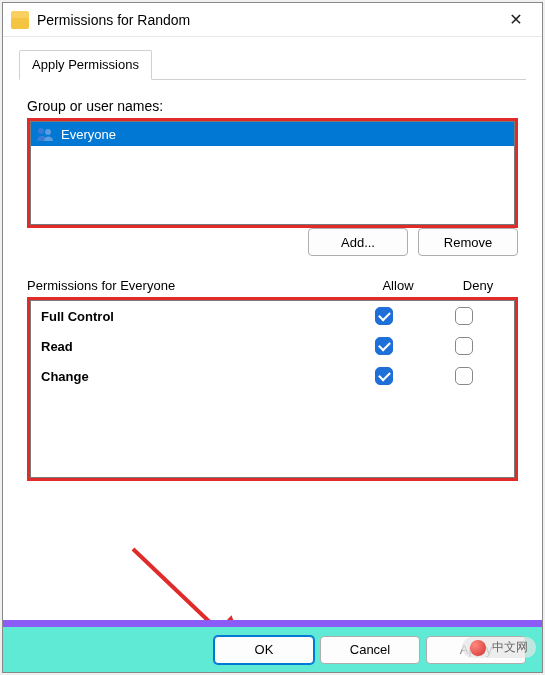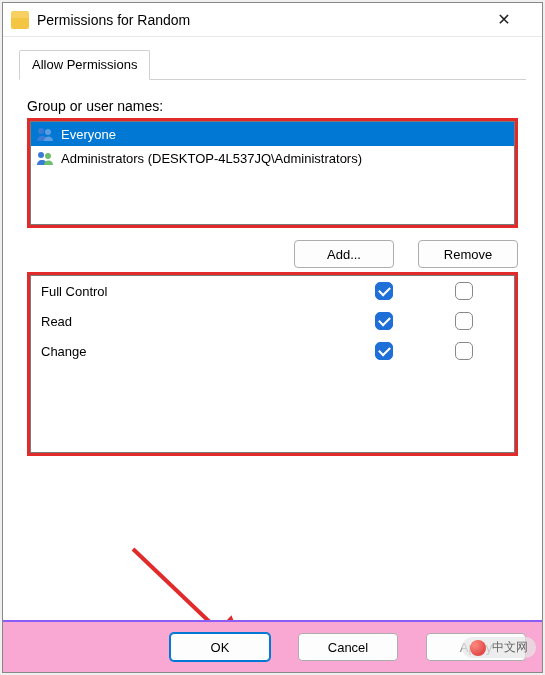--- a/index.html
+++ b/index.html
@@ -18,21 +18,21 @@
       background: #fff;
       border: 1px solid #888;
       display: flex;
       flex-direction: column;
       position: relative;
     }
     .titlebar {
       height: 34px;
       display: flex;
       align-items: center;
-      padding: 0 16px 0 8px;
+      padding: 0 4px 0 8px;
       background: #fff;
       border-bottom: 1px solid #e8e8e8;
     }
     .titlebar .folder-icon {
       width: 18px; height: 18px; margin-right: 8px;
       background: linear-gradient(#f8d060 40%, #f4c542 40%);
       border-radius: 2px;
     }
     .titlebar .title-text { flex: 1; font-size: 14px; }
     .close-btn {
@@ -100,22 +100,21 @@
       color: #fff;
     }
     .group-icon {
       width: 20px; height: 16px; position: relative; flex: none;
     }
     .group-icon svg { display: block; }
 
     .btn-row {
       display: flex;
       justify-content: flex-end;
-      gap: 24px;
-      margin-top: 12px;
+      gap: 10px;
     }
     .win-btn {
       min-width: 100px;
       height: 28px;
       border: 1px solid #adadad;
       background: #fdfdfd;
       border-radius: 4px;
       font-size: 13px;
       cursor: pointer;
     }
@@ -125,20 +124,21 @@
       display: flex;
       margin-top: 22px;
       font-size: 13px;
     }
     .perm-header .ph-label { flex: 1; }
     .perm-header .ph-col { width: 80px; text-align: center; }
 
     .perm-table-wrap {
       border: 3px solid #e12a2a;
       margin-top: 4px;
+      font-weight: bold;
     }
     .perm-table {
       border: 1px solid #7a7a7a;
       background: #fff;
       height: 178px;
     }
     .perm-row {
       display: flex;
       align-items: center;
       height: 30px;
@@ -163,26 +163,26 @@
     .chk.checked::after {
       content: "";
       width: 5px; height: 9px;
       border: solid #fff;
       border-width: 0 2.5px 2.5px 0;
       transform: rotate(45deg) translate(-1px, -1px);
     }
 
     .footer {
       height: 52px;
-      background: #f9a8d4;
-      border-top: 2px solid #8b5cf6;
+      background: #5eead4;
+      border-top: 7px solid #8b5cf6;
       display: flex;
       align-items: center;
       justify-content: flex-end;
-      gap: 28px;
+      gap: 6px;
       padding: 0 16px;
       position: relative;
     }
     .footer .win-btn.default {
       border-color: #0078d4;
       box-shadow: 0 0 0 1px #0078d4;
     }
 
     
     .red-arrow {
@@ -216,60 +216,54 @@
     <span class="title-text">Permissions for Random</span>
     <div class="close-btn">
       <span>✕</span>
     </div>
   </div>
 
   <div class="body">
 
     <div class="tabs">
       <div class="tab">
-        <span>Allow Permissions</span>
+        <span>Apply Permissions</span>
       </div>
     </div>
 
     <div class="tab-content">
 
       <div class="section-label">Group or user names:</div>
 
       <div class="userlist-wrap">
         <div class="user-list user-list-top-border">
           <div class="user-row selected">
             <span class="group-icon">
               <svg width="20" height="16" viewBox="0 0 20 16">
                 <circle cx="6" cy="5" r="3" fill="#3a7bd5"></circle>
                 <circle cx="13" cy="6" r="3" fill="#5b9be0"></circle>
                 <path d="M2 15c0-3 2-5 5-5s5 2 5 5" fill="#3a7bd5"></path>
                 <path d="M9 15c0-3 2-4.5 4.5-4.5S18 12 18 15" fill="#5b9be0"></path>
               </svg>
             </span>
             <span>Everyone</span>
           </div>
-          <div class="user-row">
-            <span class="group-icon">
-              <svg width="20" height="16" viewBox="0 0 20 16">
-                <circle cx="6" cy="5" r="3" fill="#3a7bd5"></circle>
-                <circle cx="13" cy="6" r="3" fill="#6cbf6c"></circle>
-                <path d="M2 15c0-3 2-5 5-5s5 2 5 5" fill="#3a7bd5"></path>
-                <path d="M9 15c0-3 2-4.5 4.5-4.5S18 12 18 15" fill="#6cbf6c"></path>
-              </svg>
-            </span>
-            <span>Administrators (DESKTOP-4L537JQ\Administrators)</span>
-          </div>
         </div>
       </div>
 
       <div class="btn-row">
         <button class="win-btn">Add...</button>
         <button class="win-btn">Remove</button>
       </div>
 
+      <div class="perm-header">
+        <span class="ph-label">Permissions for Everyone</span>
+        <span class="ph-col">Allow</span>
+        <span class="ph-col">Deny</span>
+      </div>
 
       <div class="perm-table-wrap">
         <div class="perm-table">
 
           <div class="perm-row">
             <span class="pr-label">Full Control</span>
             <span class="pr-col">
                 <span class="chk checked"></span>
               </span>
             <span class="pr-col">

